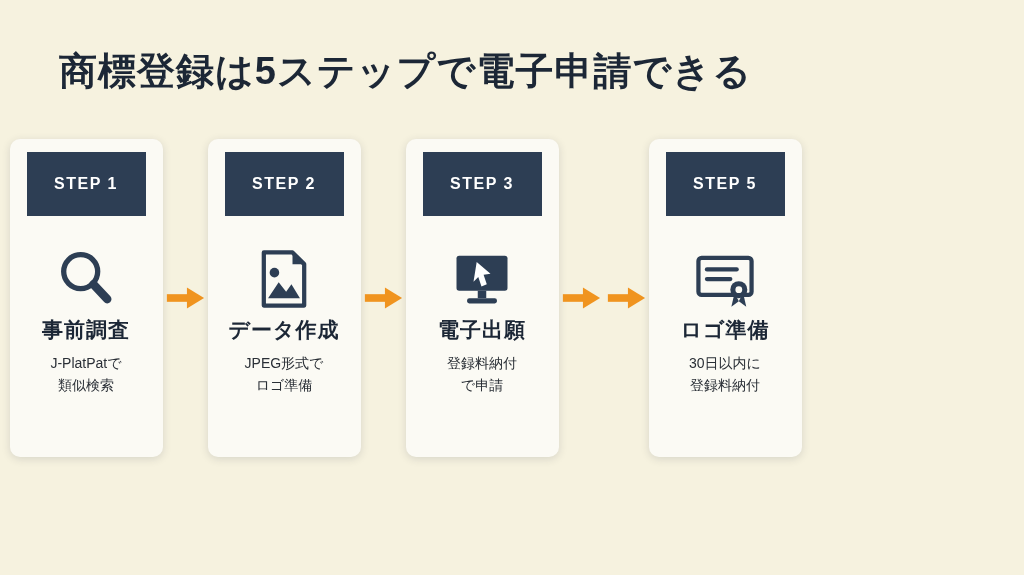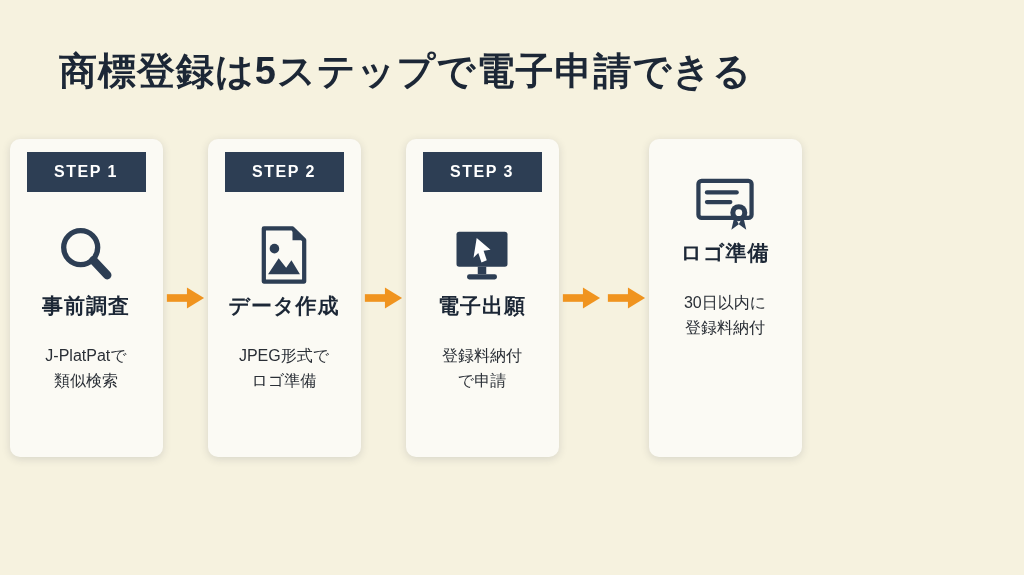--- a/index.html
+++ b/index.html
@@ -34,41 +34,41 @@
     flex-direction: column;
     align-items: center;
   }
   .badge {
     margin-top: 13px;
     background: var(--badge, #2d3e54);
     color: #ffffff;
     font-weight: 700;
     font-size: 16px;
     letter-spacing: 1.5px;
-    padding: 11px 0;
+    padding: 23px 0;
     width: 119px;
     text-align: center;
   }
   .icon {
     margin-top: 26px;
     height: 74px;
     display: flex;
     align-items: center;
     justify-content: center;
     color: var(--icon, #2d3e54);
   }
   .card-title {
     font-size: 21px;
     font-weight: 800;
     color: var(--text, #1c2736);
     letter-spacing: 1px;
   }
   .card-desc {
-    margin-top: 24px;
-    font-size: 16px;
+    margin-top: 9px;
+    font-size: 14px;
     line-height: 1.55;
     color: #2a2f36;
     text-align: center;
     white-space: pre-line;
   }
   .arrow {
     width: 45px;
     display: flex;
     align-items: center;
     justify-content: center;
@@ -150,20 +150,21 @@
 
 
     <div class="arrow">
       <svg width="42" height="28" viewBox="0 0 44 28">
         <line x1="3" y1="14" x2="26" y2="14" stroke="currentColor" stroke-width="8"></line>
         <polygon points="24,3 42,14 24,25" fill="currentColor"></polygon>
       </svg>
     </div>
 
     <div class="card">
+      <div class="badge">STEP 5</div>
       <div class="icon">
         <svg width="68" height="68" viewBox="0 0 64 64">
           <rect x="7" y="12" width="50" height="35" rx="3" fill="none" stroke="currentColor" stroke-width="4"></rect>
           <line x1="15" y1="23" x2="43" y2="23" stroke="currentColor" stroke-width="4" stroke-linecap="round"></line>
           <line x1="15" y1="32" x2="37" y2="32" stroke="currentColor" stroke-width="4" stroke-linecap="round"></line>
           <polygon points="41,45 38,58 45,53" fill="currentColor"></polygon>
           <polygon points="49,45 52,58 45,53" fill="currentColor"></polygon>
           <circle cx="45" cy="42" r="8" fill="currentColor"></circle>
           <circle cx="45" cy="42" r="3.2" fill="#fbfaf4"></circle>
         </svg>

